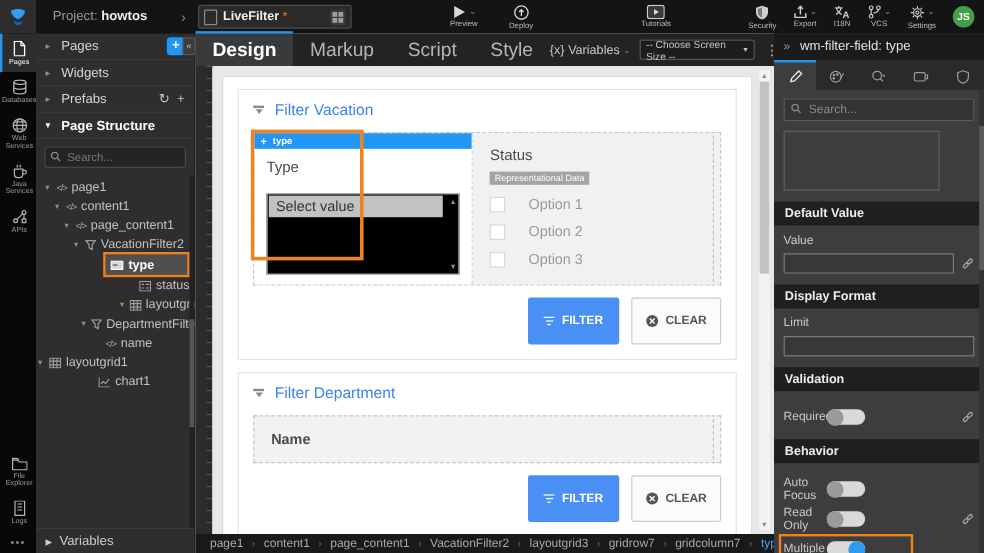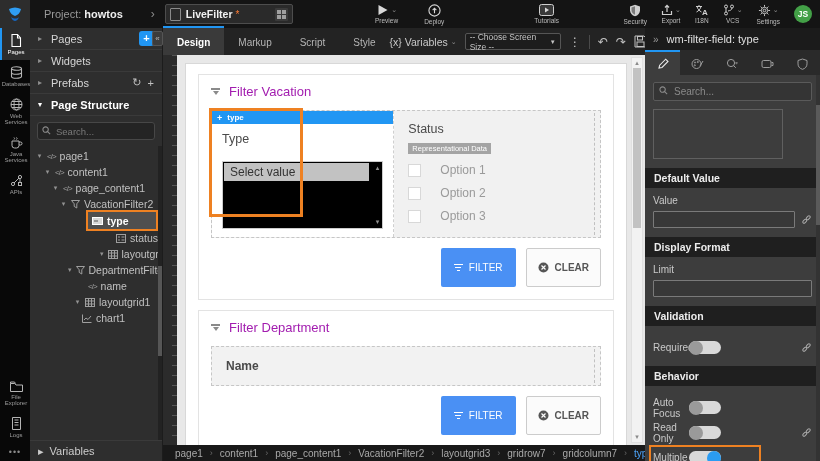--- a/index.html
+++ b/index.html
@@ -50,35 +50,35 @@
   .trow svg,.trow .codeico{flex:none}
   .codeico{font-size:8px;color:#9f9f9f;letter-spacing:-1px}
   .trow.sel{background:#4f4f4f;outline:2px solid #ee8122;outline-offset:0;width:68px;margin-left:58px;height:17px}
   .trow.sel .tlab{color:#fff;font-weight:bold}
   .tree-scroll{position:absolute;right:0;top:0;width:4px;height:100%;background:#222}
   .tree-thumb{position:absolute;right:0;top:120px;width:4px;height:90px;background:#565656}
   .lp-foot{border-top:1px solid #3a3a3a;height:21px;display:flex;align-items:center;padding:0 8px;gap:6px;cursor:pointer}
   
   .canvas-wrap{position:absolute;left:163px;top:28px;width:482px;height:433px;background:#e8e8e8}
   .cv-toolbar{position:absolute;left:0;top:0;width:100%;height:27px;background:#232323;display:flex;align-items:center}
-  .cv-tab{height:31px;display:flex;align-items:center;padding:0 14px;color:#b5b5b5;font-size:10px;border-top:2px solid transparent;cursor:pointer}
+  .cv-tab{height:31px;display:flex;align-items:center;padding:0 14px;color:#b5b5b5;font-size:16px;border-top:2px solid transparent;cursor:pointer}
   .cv-tab.active{background:#3a3a3a;border-top:2px solid #2196f3;color:#fff;font-weight:bold}
   .cv-right{margin-left:auto;display:flex;align-items:center;gap:8px;padding-right:6px}
   .vars{color:#c9c9c9;font-size:10.5px;display:flex;align-items:center;gap:3px;cursor:pointer}
   .scr-select{width:96px;height:17px;background:#1d1d1d;border:1px solid #555;border-radius:2px;color:#c5c5c5;font-size:8.5px;display:flex;align-items:center;padding:0 4px;justify-content:space-between;cursor:pointer}
   .ico-btn{color:#c3c3c3;font-size:12px;cursor:pointer;display:flex;align-items:center}
   .vsep{width:1px;height:14px;background:#4a4a4a}
   .ruler{position:absolute;left:0;top:27px;width:14px;height:390px;background:#2b2b2b;background-image:repeating-linear-gradient(to bottom,#555 0,#555 1px,transparent 1px,transparent 10px);background-size:5px 100%;background-position:right 0;background-repeat:no-repeat}
   .cv-body{position:absolute;left:14px;top:27px;right:0;bottom:16px;background:#e8e8e8;overflow:hidden}
   .page-surface{position:absolute;left:8px;top:8px;right:18px;bottom:-4px;background:#fff;border:1px solid #d8d8d8}
   .cv-scroll{position:absolute;right:2px;top:2px;width:12px;bottom:2px;background:#f2f2f2;border:1px solid #e0e0e0}
   .cv-scroll .arr{position:absolute;left:0;width:100%;text-align:center;color:#8a8a8a;font-size:7px}
   .cv-thumb{position:absolute;left:1px;top:10px;width:8px;height:160px;background:#c2c2c2}
   .card{border:1px solid #e3e3e3;margin:10px 12px;background:#fff}
-  .card-h{display:flex;align-items:center;gap:9px;padding:9px 12px;color:#a21caf;font-size:13px}
+  .card-h{display:flex;align-items:center;gap:9px;padding:9px 12px;color:#3b82f6;font-size:13px}
   .col-chev{width:9px;height:9px;position:relative}
   .col-chev:before{content:"";position:absolute;left:0;top:1px;width:9px;height:1.5px;background:#8a8a8a}
   .col-chev:after{content:"";position:absolute;left:1.5px;top:4px;border-left:3px solid transparent;border-right:3px solid transparent;border-top:4px solid #8a8a8a}
   .gridrow{margin:2px 12px 8px;border:1px dashed #c6c6c6;display:flex;min-height:128px;background:#f2f2f2;position:relative}
   .wcol1{width:47%;background:#fff;position:relative;border-right:1px dashed #cfcfcf}
   .bluebar{position:absolute;left:0;top:0;right:0;height:13px;background:#2196f3;display:flex;align-items:center;gap:5px;padding:0 5px;color:#fff}
   .bluebar .mv{font-size:9px;font-weight:bold}
   .bluebar .wt{font-size:8px;font-weight:bold}
   .wcol1-body{padding:21px 10px 8px}
   .flabel{color:#4a4a4a;font-size:12.5px}
@@ -86,21 +86,21 @@
   .lb-sel{background:#c2c2c2;color:#333;font-size:12px;padding:2px 6px;margin:1px}
   .lb-arr{position:absolute;right:3px;color:#8f8f8f;font-size:7px}
   .orange-box{position:absolute;left:-3px;top:-3px;width:calc(47% + 9px);height:109px;border:3px solid #ee8122;pointer-events:none;z-index:3}
   .wcol2{flex:1;background:#f1f1f1;padding:11px 14px;position:relative}
   .wcol2:after{content:"";position:absolute;right:5px;top:2px;bottom:2px;border-right:1px dashed #c0c0c0}
   .badge{display:inline-block;margin-top:7px;background:#a4a4a4;color:#fff;font-size:7.5px;padding:1px 4px}
   .opt{display:flex;align-items:center;gap:19px;margin-top:9px}
   .opt .cb{width:13px;height:13px;background:#fff;border:1px solid #d8d8d8}
   .opt .ol{color:#9a9a9a;font-size:12px}
   .btnbar{display:flex;justify-content:flex-end;gap:10px;margin:10px 12px 12px}
-  .btn-filter{display:flex;align-items:center;gap:6px;background:#4a90f4;color:#fff;font-size:10px;font-weight:normal;padding:14px 13px;border-radius:2px;cursor:pointer}
+  .btn-filter{display:flex;align-items:center;gap:6px;background:#4a90f4;color:#fff;font-size:10px;font-weight:bold;padding:14px 13px;border-radius:2px;cursor:pointer}
   .fl-ico{display:flex;flex-direction:column;gap:1.5px;align-items:center}
   .fl-ico i{display:block;height:1.5px;background:#fff}
   .fl-ico i:nth-child(1){width:9px}.fl-ico i:nth-child(2){width:6px}.fl-ico i:nth-child(3){width:3px}
   .btn-clear{display:flex;align-items:center;gap:6px;background:#fbfbfb;border:1px solid #ccc;color:#555;font-size:10px;font-weight:bold;padding:5px 11px;border-radius:2px;cursor:pointer}
   .namebox{margin:2px 12px 8px;border:1px dashed #c6c6c6;background:#f2f2f2;padding:12px 14px;position:relative}
   .namebox:after{content:"";position:absolute;right:5px;top:2px;bottom:2px;border-right:1px dashed #c0c0c0}
   .namebox input{margin-top:9px;width:72%;height:22px;border:1px solid #ddd;background:#fff;font-size:11px;padding:0 8px;color:#555;outline:none}
   .namebox input::placeholder{color:#aaa}
   .crumbs{position:absolute;left:0;bottom:0;width:100%;height:16px;background:#191919;display:flex;align-items:center;gap:7px;padding:0 12px;font-size:10px;color:#a9a9a9;overflow:hidden}
   .crumbs .sep{color:#686868;font-size:9px}
@@ -390,21 +390,21 @@
         <span class="cars">▾</span>
         <svg width="9" height="9" viewBox="0 0 9 9">
             <path d="M.5.5h8L5.8 3.8V8L3.2 6.4V3.8z" fill="none" stroke="#9f9f9f"></path>
           </svg>
         <span class="tlab">DepartmentFilter1</span>
       </div>
       <div class="trow" style="padding-left:58px">
         <span class="codeico">&lt;/&gt;</span>
         <span class="tlab">name</span>
       </div>
-      <div class="trow" style="padding-left:44px">
+      <div class="trow" style="">
         <span class="cars">▾</span>
         <svg width="10" height="9" viewBox="0 0 10 9">
             <g fill="none" stroke="#9f9f9f">
               <rect x="0.5" y="0.5" width="9" height="8"></rect>
               <path d="M0.5 3h9M0.5 6h9M3.5 0.5v8M6.5 0.5v8"></path>
             </g>
           </svg>
         <span class="tlab">layoutgrid1</span>
       </div>
       <div class="trow" style="padding-left:52px">

